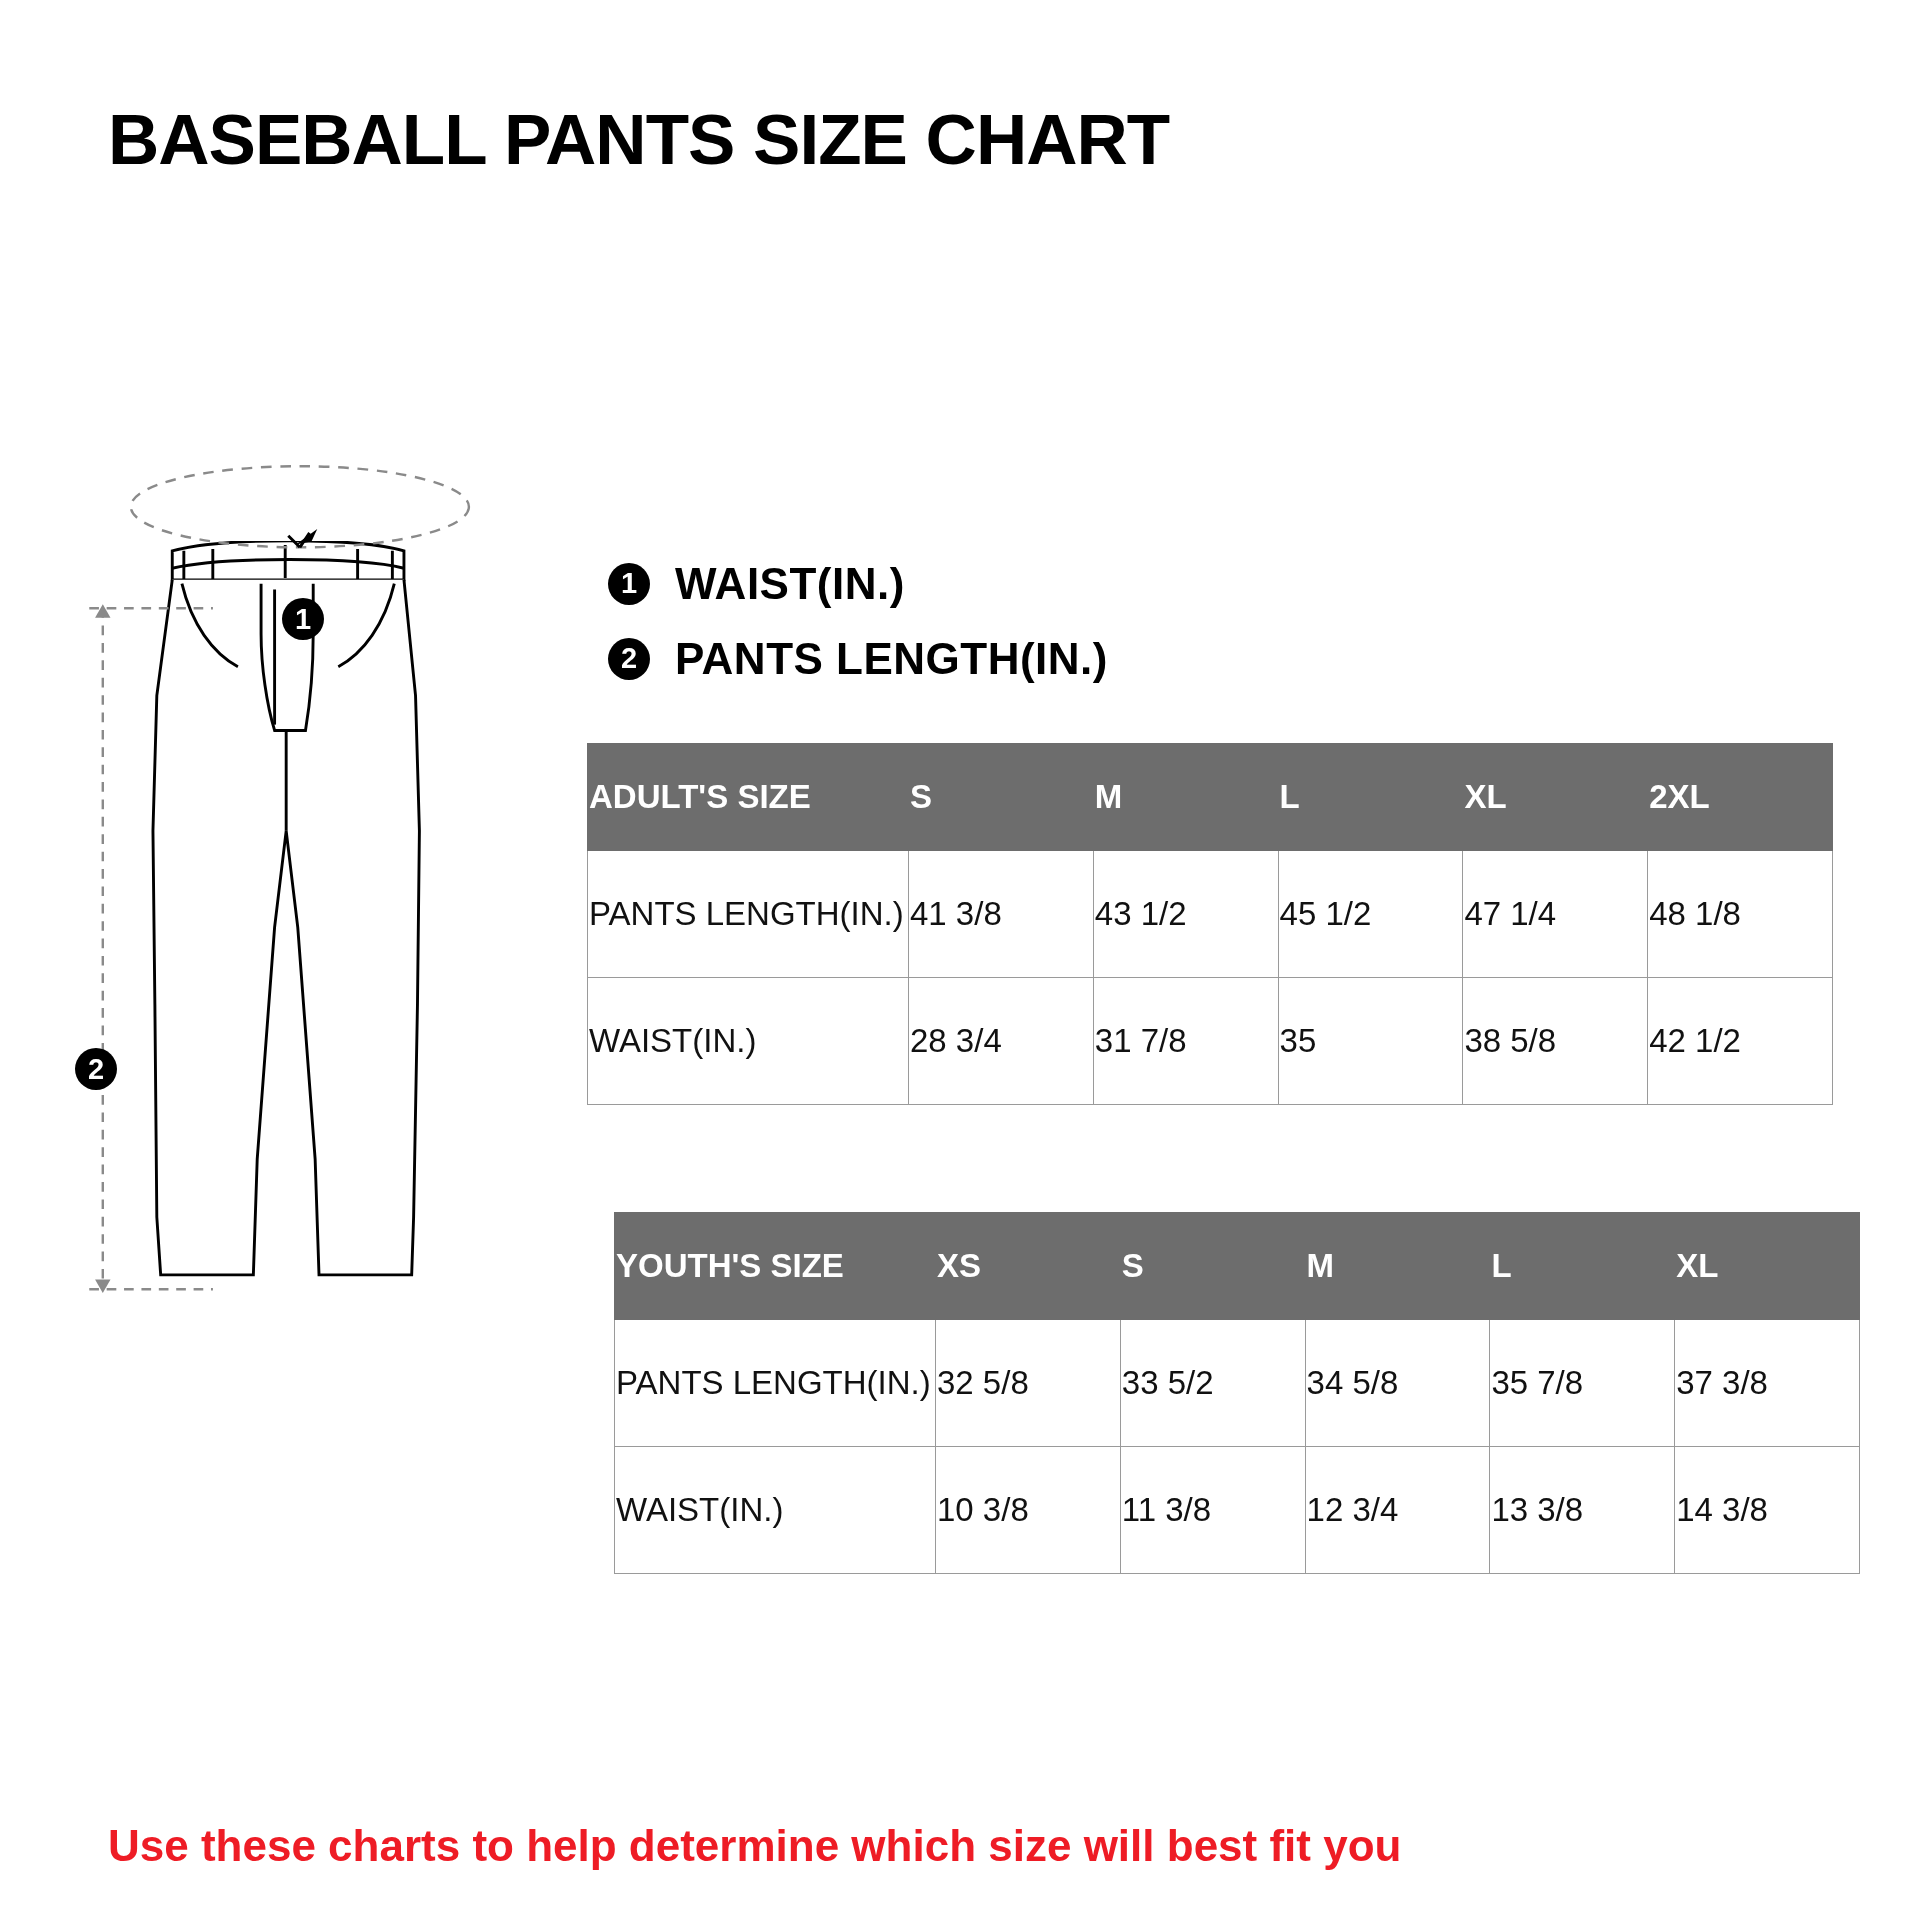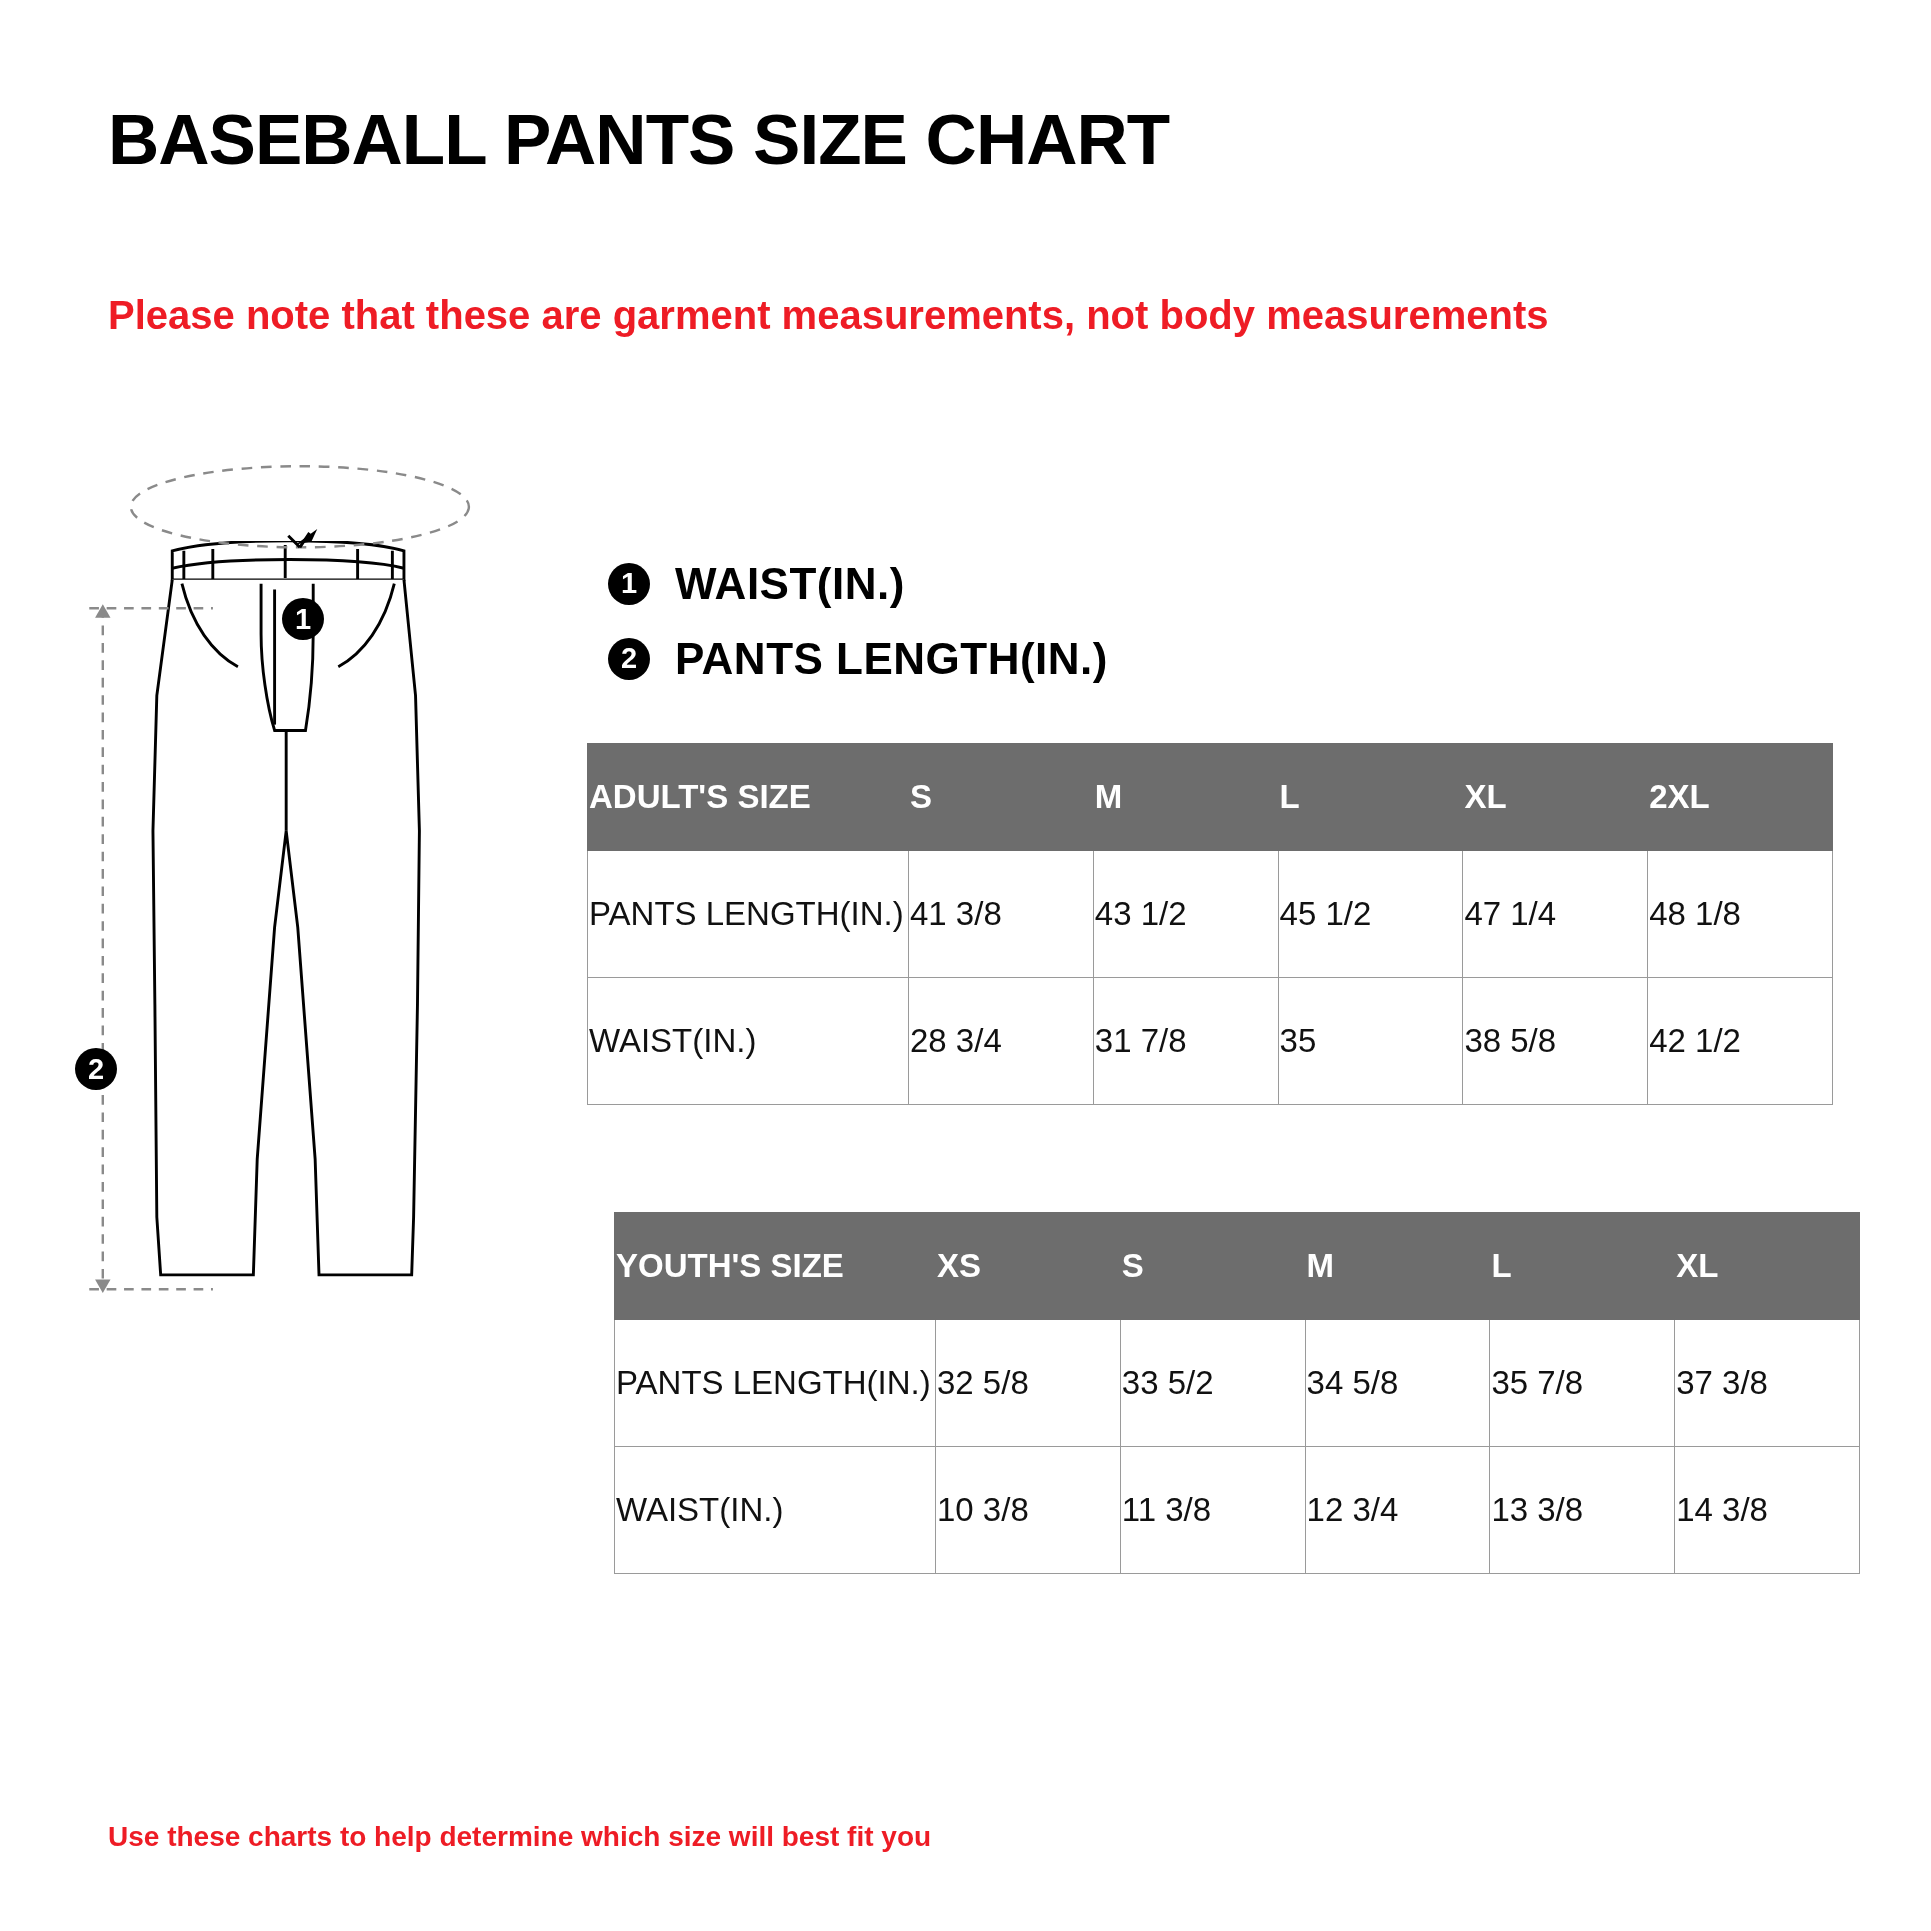--- a/index.html
+++ b/index.html
@@ -41,21 +41,21 @@
     font-size: 40px;
     font-weight: bold;
     color: #ee1c25;
     line-height: 1.28;
   }
   .footer-note {
     position: absolute;
     left: 108px;
     top: 1820px;
     width: 1719px;
-    font-size: 28px;
+    font-size: 44px;
     font-weight: bold;
     color: #ee1c25;
     line-height: 1.2;
   }
 
   
   .legend {
     position: absolute;
     left: 608px;
     top: 546px;
@@ -139,21 +139,20 @@
   col.label-col { width: 321px; }
   .cell-label { font-size: 33px; }
 </style>
 </head>
 <body>
 
 <div class="page">
 
   <div class="title">BASEBALL PANTS SIZE CHART</div>
 
-  <div class="note">Please note that these are garment measurements, not body measurements</div>
 
   <div class="legend">
     <div class="legend-row">
       <span class="badge">1</span>
       <span class="legend-label">WAIST(IN.)</span>
     </div>
     <div class="legend-row">
       <span class="badge">2</span>
       <span class="legend-label">PANTS LENGTH(IN.)</span>
     </div>

